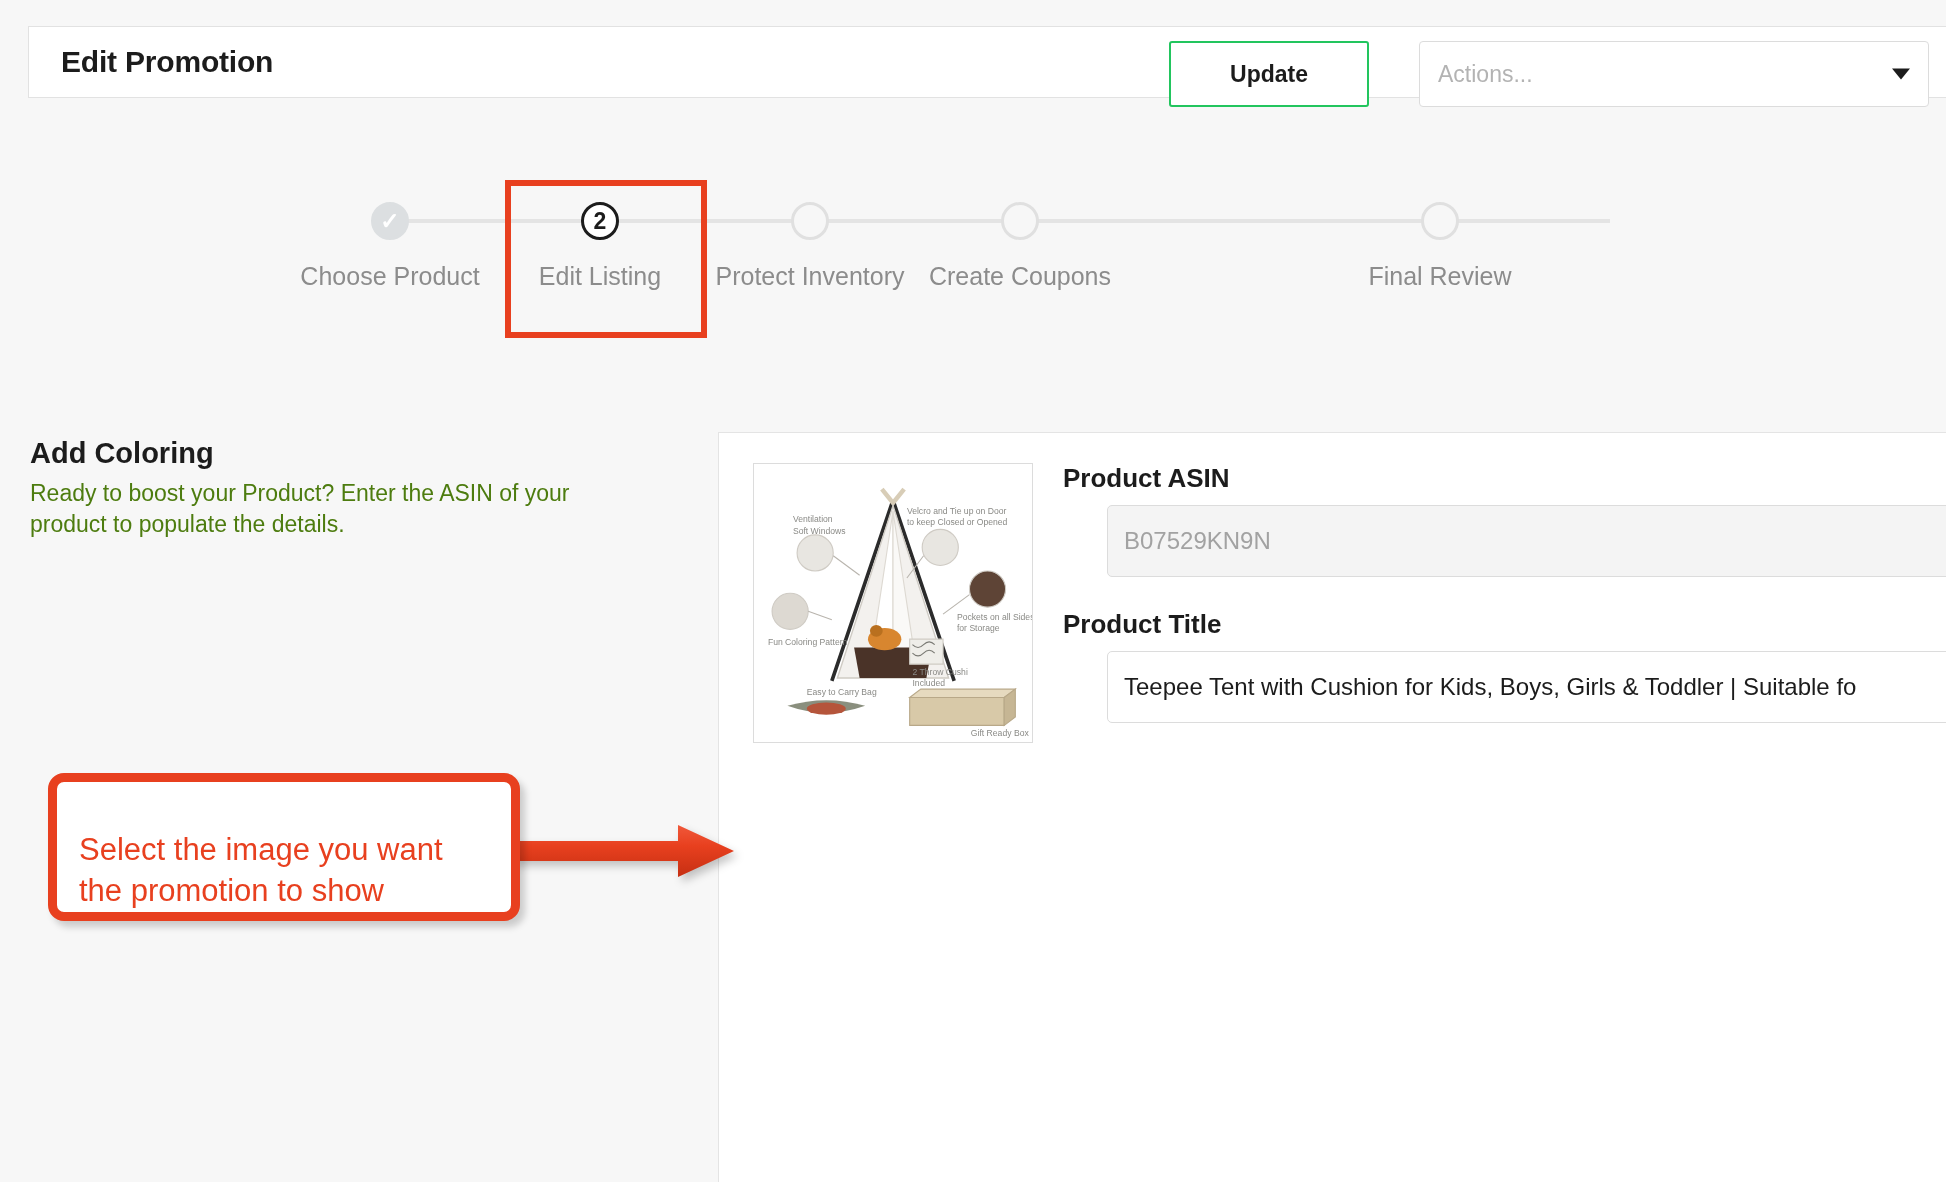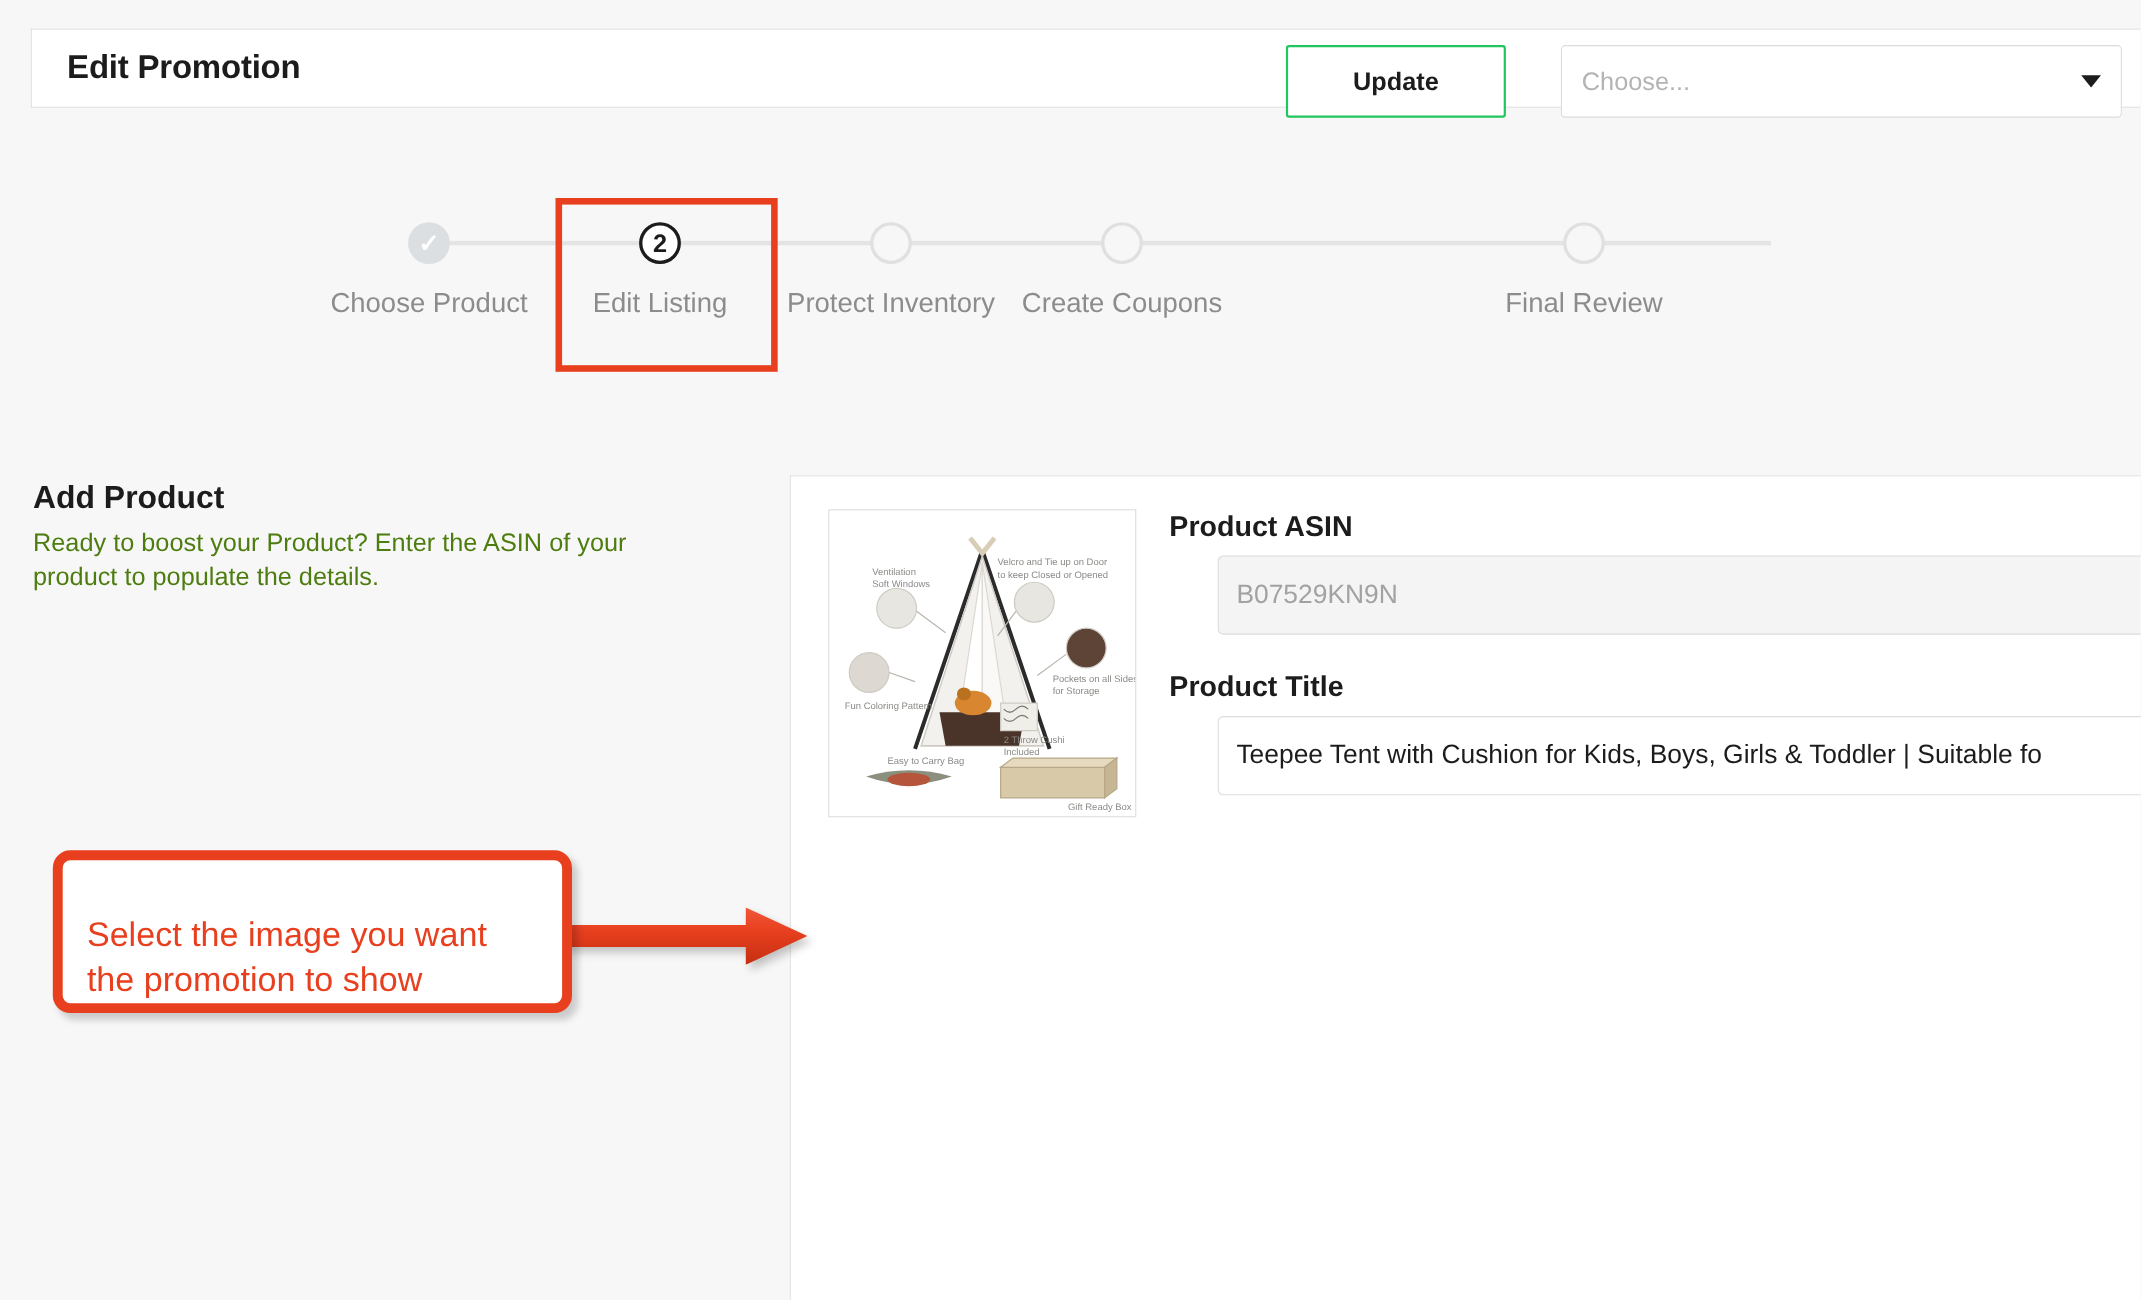--- a/index.html
+++ b/index.html
@@ -253,21 +253,21 @@
   
   .tiny { font-size: 3.1px; fill: #8a8a86; font-family: "Liberation Sans", sans-serif; }
 </style>
 </head>
 <body>
 
 <div id="header-bar">
   <div id="page-title">Edit Promotion</div>
   <button id="update-button">Update</button>
   <div id="actions-select-wrap">
-    <span id="actions-placeholder">Choose...</span>
+    <span id="actions-placeholder">Actions...</span>
     <span id="actions-caret"></span>
   </div>
 </div>
 
 <div id="stepper">
   <div id="stepper-track"></div>
 
   <div class="step done" style="left:0px">
     <div class="step-circle">
       <span class="step-check">✓</span>
@@ -294,21 +294,21 @@
 
 
   <div class="step" style="left:1050px">
     <div class="step-circle"></div>
     <div class="step-label">Final Review</div>
   </div>
 </div>
 <div id="step-highlight"></div>
 
 <div id="left-col">
-  <div id="add-product-heading">Add Product</div>
+  <div id="add-product-heading">Add Coloring</div>
   <div id="add-product-desc">Ready to boost your Product? Enter the ASIN of your product to populate the details.</div>
 </div>
 
 <div id="callout">
   <div id="callout-text">Select the image you want the promotion to show</div>
 </div>
 <svg id="callout-arrow" viewBox="0 0 222 52">
   <defs>
     <linearGradient id="arrGrad" x1="0" y1="0" x2="0" y2="1">
       <stop offset="0%" stop-color="#f0583a"></stop>

